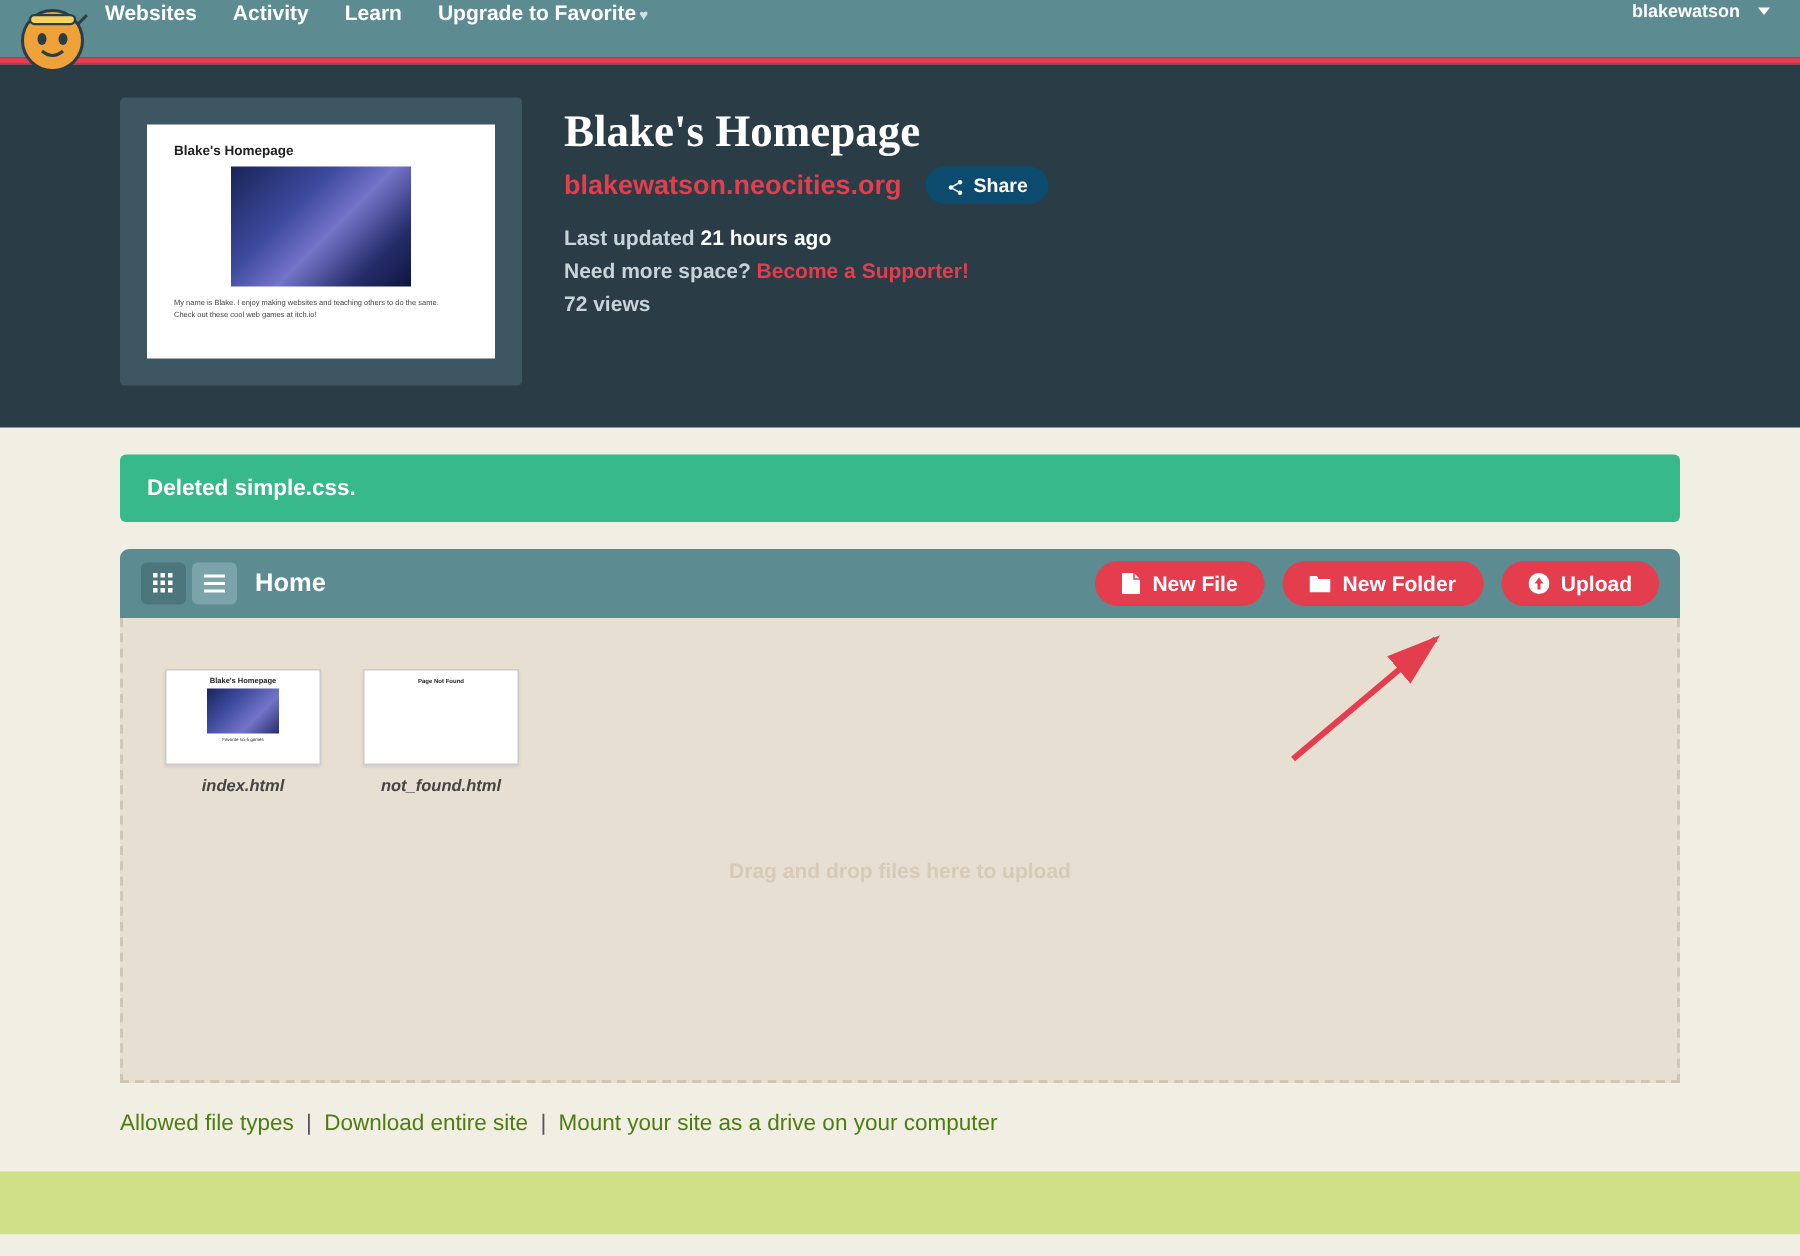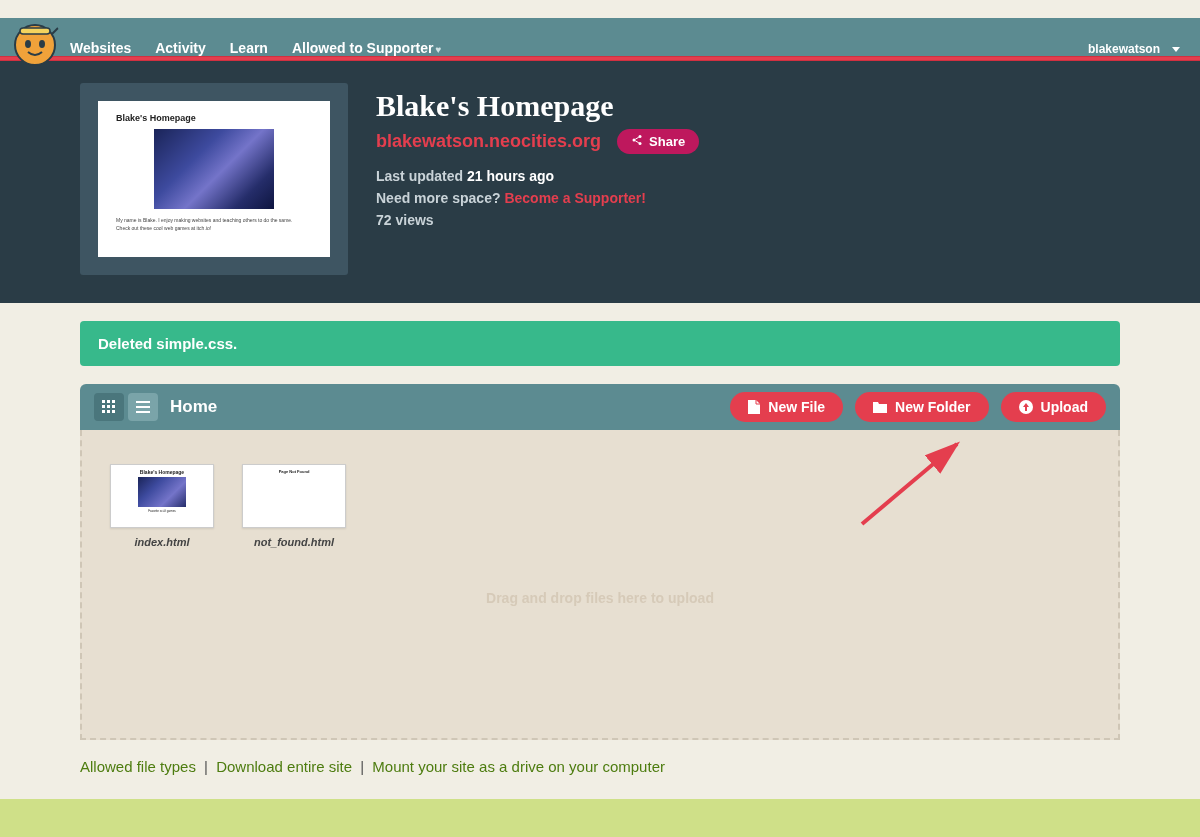--- a/index.html
+++ b/index.html
@@ -6,24 +6,23 @@
 body {
   font-family: -apple-system, BlinkMacSystemFont, "Segoe UI", Helvetica, Arial, sans-serif;
   background: #f1eee4;
   color: #333;
   width: 1200px;
 }
 .topbar {
   background: #5c8b91;
   height: 38px;
   display: flex;
-  align-items: flex-end;
+  align-items: flex-start;
   padding: 0 20px 0 70px;
   position: relative;
-  margin-top: 18px;
 }
 .topbar .logo {
   position: absolute;
   left: 8px;
   top: 2px;
   width: 54px;
   height: 54px;
   z-index: 10;
 }
 .topbar .nav { display: flex; gap: 24px; }
@@ -85,29 +84,29 @@
   font-size: 30px;
   margin-bottom: 6px;
 }
 .hero-info .url-row { display:flex; align-items:center; gap:16px; margin-bottom:14px;}
 .hero-info .site-url {
   color: #e43e4e;
   font-weight: 700;
   font-size: 18px;
 }
 .share-btn {
-  background: #be185d;
+  background: #0c4a6e;
   color: #fff;
   border: none;
   border-radius: 16px;
   padding: 5px 14px;
   font-size: 13px;
   font-weight: 600;
   display: inline-flex;
-  align-items: flex-start;
+  align-items: flex-end;
   gap: 6px;
   cursor: pointer;
 }
 .meta-line {
   color: #c9d3d8;
   font-size: 14px;
   font-weight: 600;
   margin-bottom: 6px;
 }
 .meta-line .white { color: #fff; }
@@ -220,21 +219,21 @@
       <path d="M20 32 Q27 38 34 32" stroke="#2a3c46" stroke-width="2" fill="none"></path>
       <rect x="12" y="8" width="30" height="6" rx="3" fill="#f4d35e" stroke="#2a3c46" stroke-width="1.5"></rect>
       <path d="M44 14 L50 8" stroke="#2a3c46" stroke-width="2"></path>
       <path d="M50 8 L52 6 L54 8 L52 10 Z" fill="#5c8b91"></path>
     </svg>
   </div>
   <div class="nav">
     <a>Websites</a>
     <a>Activity</a>
     <a>Learn</a>
-    <a><span>Allowed to Supporter</span><span class="heart">♥</span></a>
+    <a><span>Upgrade to Favorite</span><span class="heart">♥</span></a>
   </div>
   <div class="right">
     <span>blakewatson</span>
     <span class="caret-down"></span>
   </div>
 </div>
 <div class="redstripe"></div>
 
 <div class="hero">
   <div class="container hero-inner">

